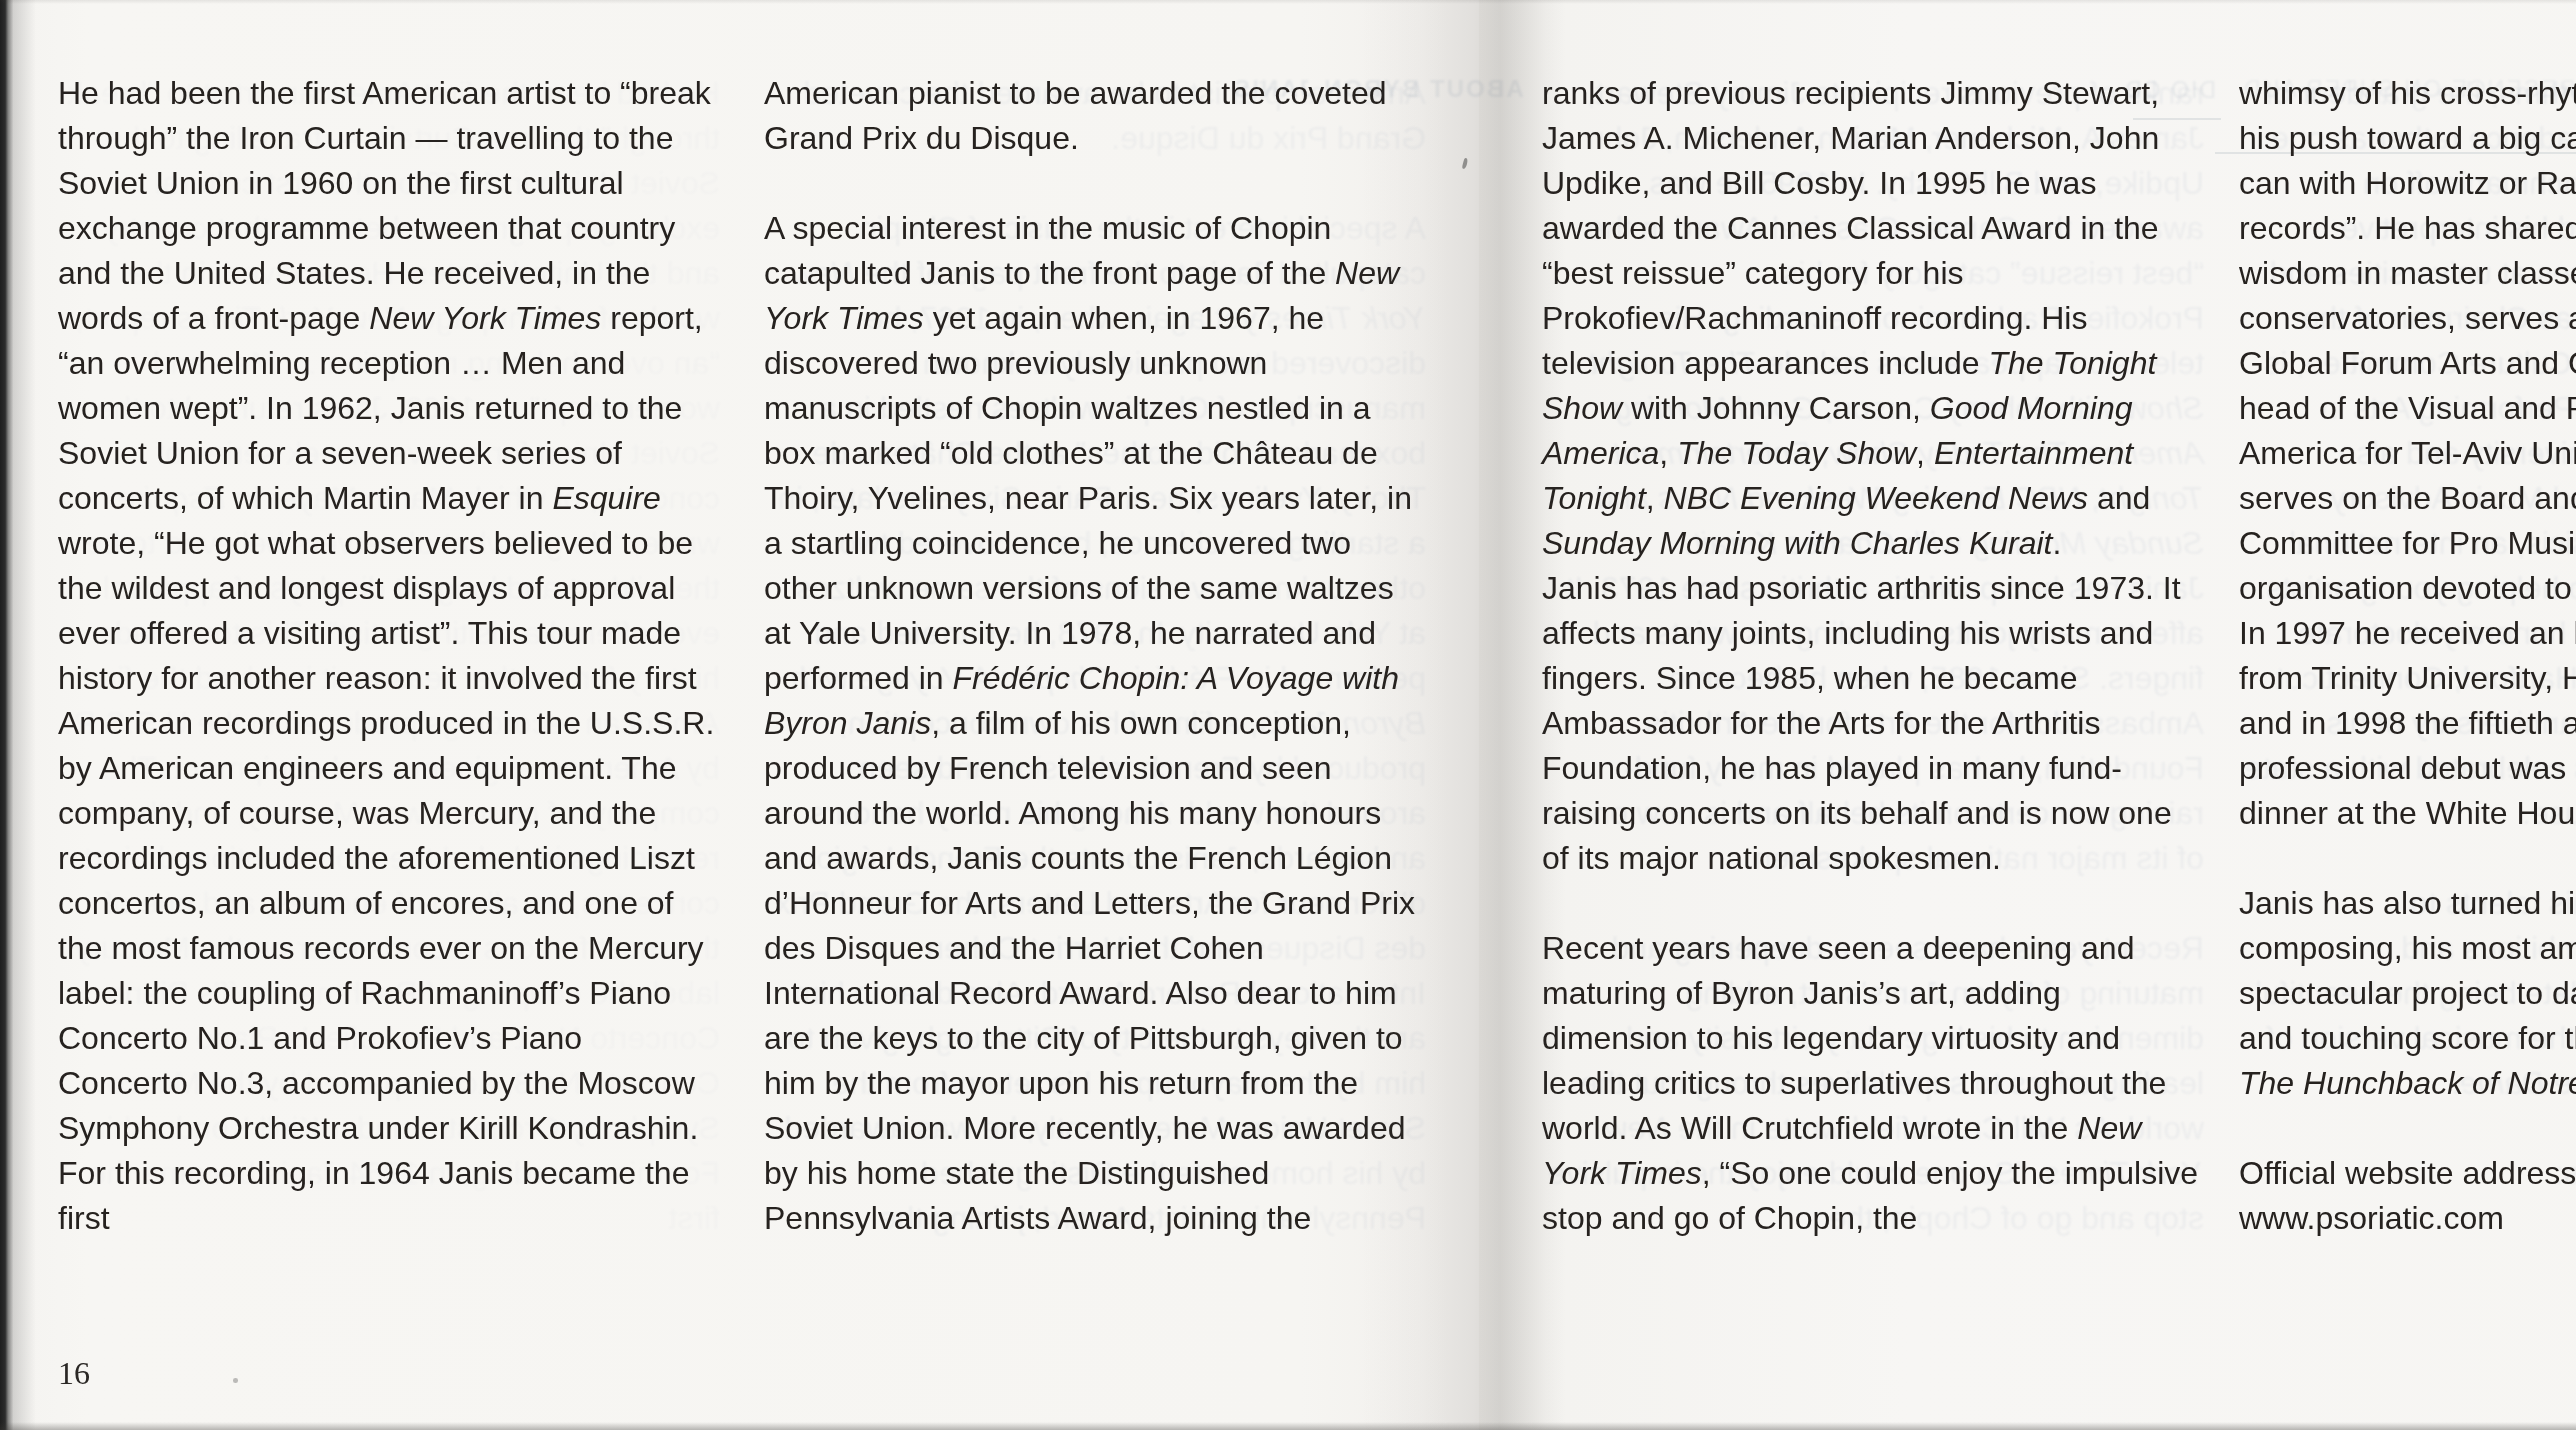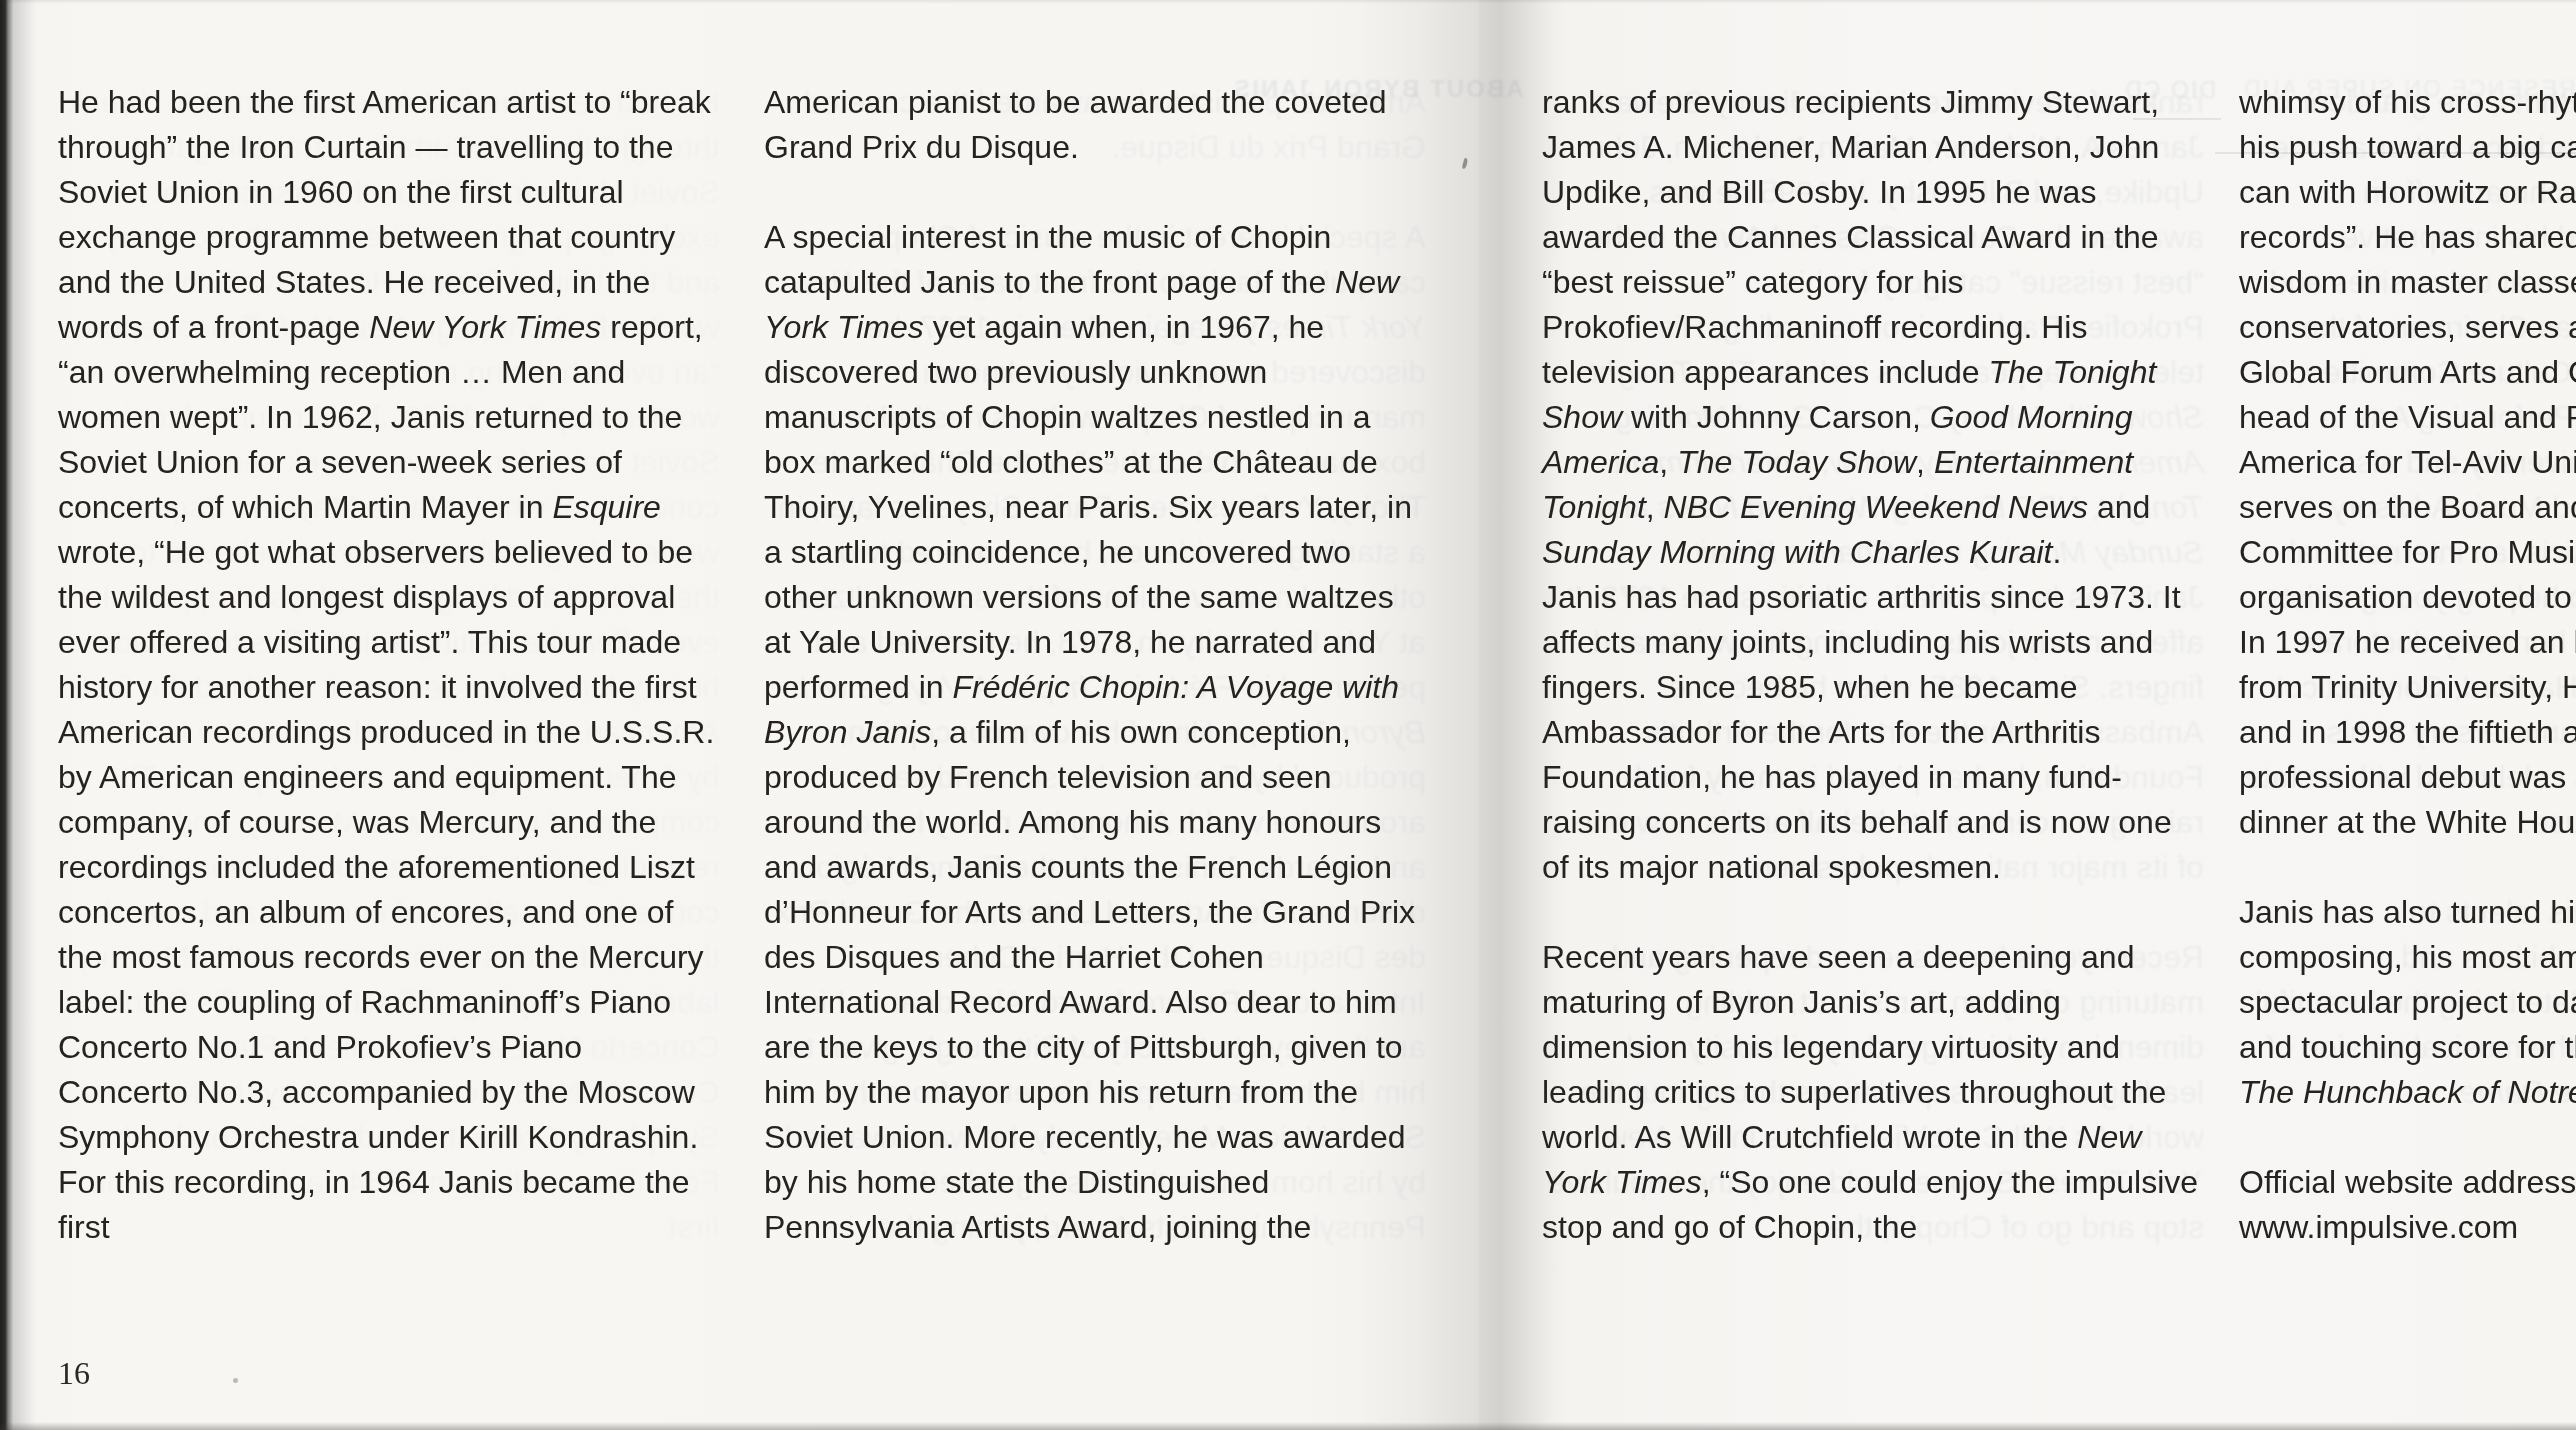--- a/index.html
+++ b/index.html
@@ -25,21 +25,21 @@
     background:linear-gradient(to right,
       rgba(70,68,66,0) 0%,
       rgba(70,68,66,.03) 30%,
       rgba(70,68,66,.09) 55%,
       rgba(70,68,66,.16) 68%,
       rgba(70,68,66,.10) 78%,
       rgba(70,68,66,.03) 90%,
       rgba(70,68,66,0) 100%);}
 
   
-  .col{position:absolute;top:80px;width:662px;z-index:3;
+  .col{position:absolute;top:71px;width:662px;z-index:3;
     font-size:32px;line-height:45px;color:#26221f;letter-spacing:0;}
   .col p{margin:0;}
   .col p.gap{margin-top:45px;}
   .col em{font-style:italic;}
   .c0{left:58px;}
   .c1{left:764px;}
   .c2{left:1542px;}
   .c3{left:2239px;}
 
   
@@ -89,21 +89,21 @@
     </div>
   <div class="col c2">
       <p><span>ranks of previous recipients Jimmy Stewart, James A. Michener, Marian Anderson, John Updike, and Bill Cosby. In 1995 he was awarded the Cannes Classical Award in the “best reissue” category for his Prokofiev/Rachmaninoff recording. His television appearances include </span><em>The Tonight Show</em><span> with Johnny Carson, </span><em>Good Morning America</em><span>, </span><em>The Today Show</em><span>, </span><em>Entertainment Tonight</em><span>, </span><em>NBC Evening Weekend News</em><span> and </span><em>Sunday Morning with Charles Kurait</em><span>.</span></p>
       <p><span>Janis has had psoriatic arthritis since 1973. It affects many joints, including his wrists and fingers. Since 1985, when he became Ambassador for the Arts for the Arthritis Foundation, he has played in many fund-raising concerts on its behalf and is now one of its major national spokesmen.</span></p>
       <p class="gap"><span>Recent years have seen a deepening and maturing of Byron Janis’s art, adding dimension to his legendary virtuosity and leading critics to superlatives throughout the world. As Will Crutchfield wrote in the </span><em>New York Times</em><span>, “So one could enjoy the impulsive stop and go of Chopin, the</span></p>
     </div>
   <div class="col c3">
       <p><span>whimsy of his cross-rhythms, the grandeur of his push toward a big cadence rather as one can with Horowitz or Rachmaninoff on records”. He has shared his interpretive wisdom in master classes at universities and conservatories, serves as Chairman of the Global Forum Arts and Culture Committee, is head of the Visual and Performing Arts in America for Tel-Aviv University and also serves on the Board and Music Advisory Committee for Pro Musicis, an international organisation devoted to helping young artists. In 1997 he received an honorary doctorate from Trinity University, Hartford, Connecticut and in 1998 the fiftieth anniversary of his professional debut was celebrated with a state dinner at the White House.</span></p>
       <p class="gap"><span>Janis has also turned his talents to composing, his most ambitious and spectacular project to date being the beautiful and touching score for the musical version of </span><em>The Hunchback of Notre Dame</em></p>
       <p class="gap"><span>Official website address:</span></p>
-      <p><span>www.impulsive.com</span></p>
+      <p><span>www.psoriatic.com</span></p>
     </div>
 
   <div class="pagenum pn-left">16</div>
 
   <div class="fold"></div>
   <div class="edge-left"></div>
   <div class="edge-bottom"></div>
   <div class="edge-top"></div>
 
   <div class="speck s0"></div>

